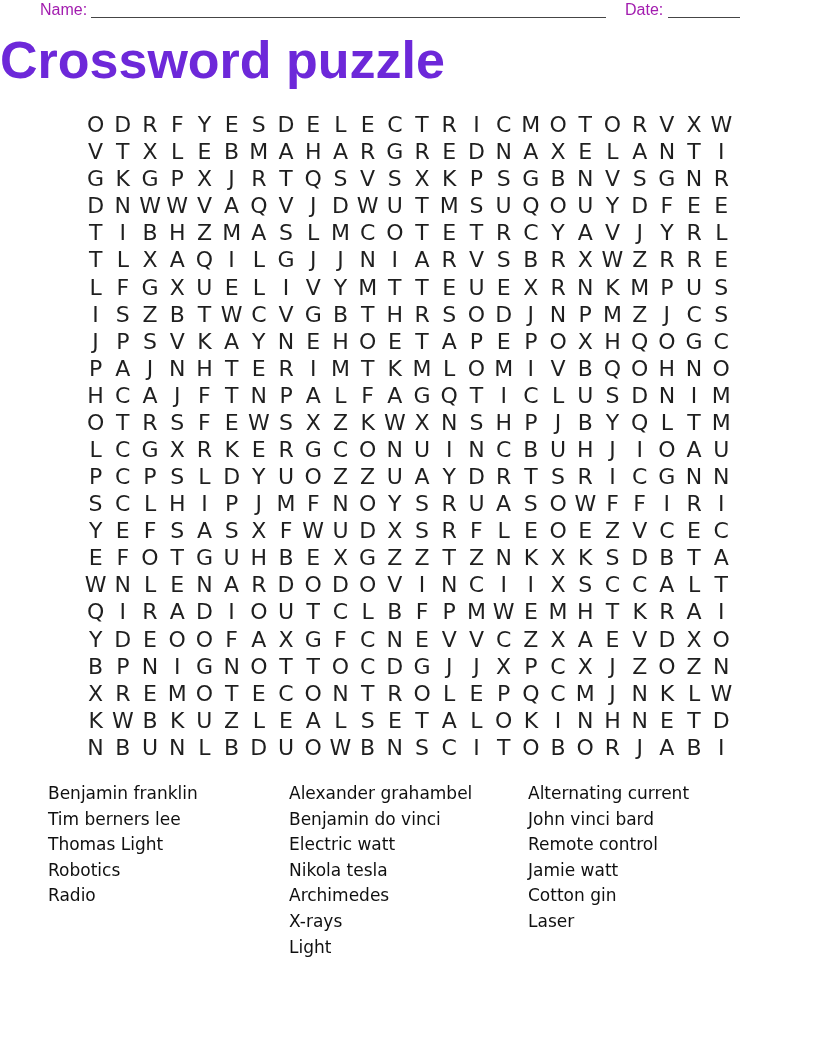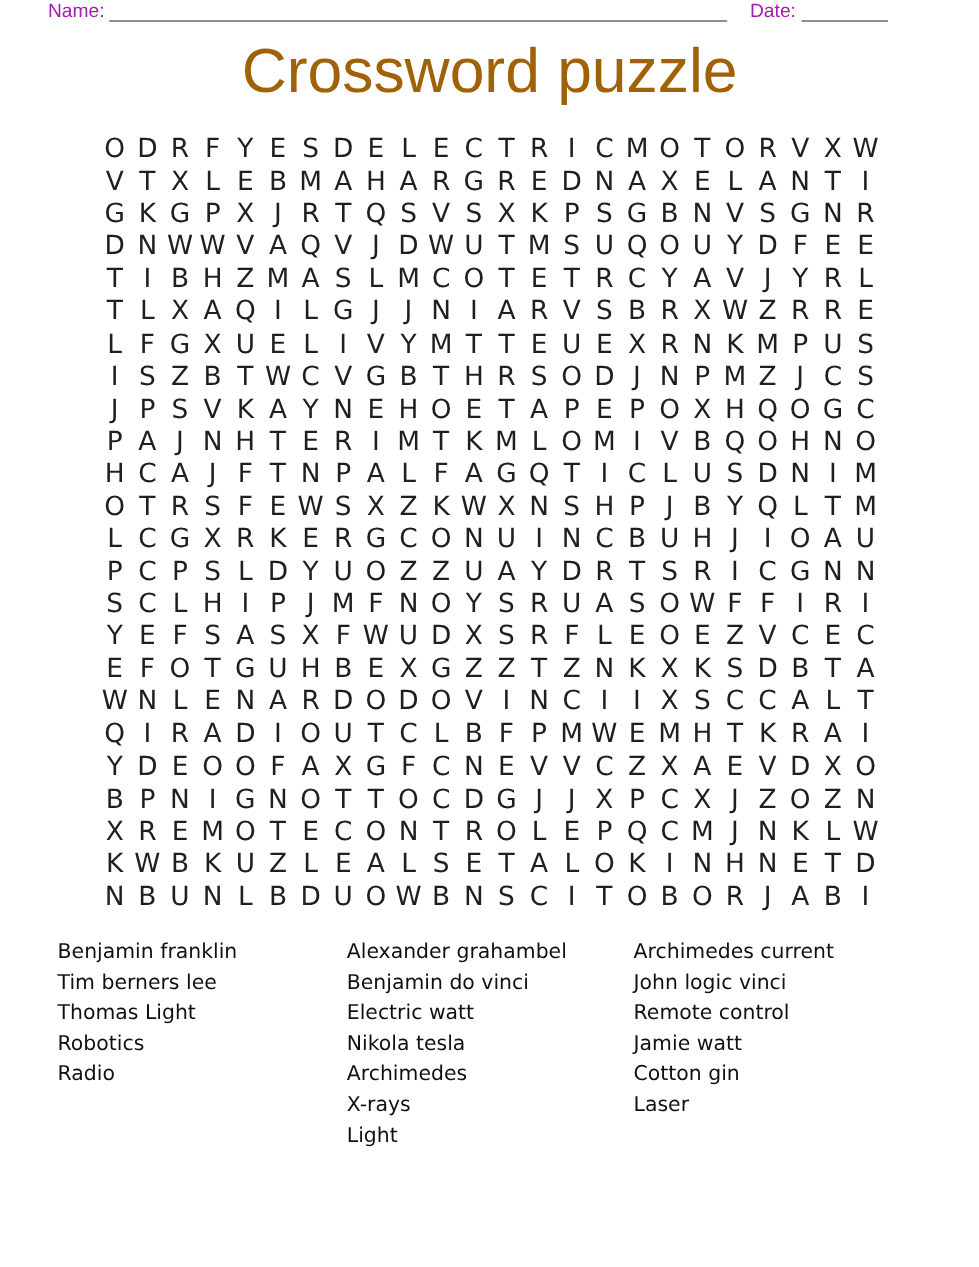--- a/index.html
+++ b/index.html
@@ -24,24 +24,23 @@
   .fill-line {
     position: absolute; top: 0; height: 17px;
     border-bottom: 1.6px solid #454545;
   }
   .line-name { left: 91px;  width: 515px; }
   .line-date { left: 668px; width: 72px;  }
 
   
   .title {
     position: absolute; left: 0; top: 29px; width: 816px;
-    text-align: center;
     font-family: "Liberation Sans", sans-serif;
-    font-size: 52px; line-height: 62px; font-weight: 400;
-    color: #a16207;
+    font-size: 52px; line-height: 62px; font-weight: 700;
+    color: #6d28d9;
     letter-spacing: 0px;
     white-space: nowrap;
   }
 
   
   .grid {
     position: absolute; left: 82px; top: 111px;
     width: 653px; height: 650px;
     display: flex; flex-direction: column;
   }
@@ -717,22 +716,22 @@
     <div class="word-col word-col-2">
         <div class="word-item">Alexander grahambel</div>
         <div class="word-item">Benjamin do vinci</div>
         <div class="word-item">Electric watt</div>
         <div class="word-item">Nikola tesla</div>
         <div class="word-item">Archimedes</div>
         <div class="word-item">X-rays</div>
         <div class="word-item">Light</div>
       </div>
     <div class="word-col word-col-3">
-        <div class="word-item">Archimedes current</div>
-        <div class="word-item">John logic vinci</div>
+        <div class="word-item">Alternating current</div>
+        <div class="word-item">John vinci bard</div>
         <div class="word-item">Remote control</div>
         <div class="word-item">Jamie watt</div>
         <div class="word-item">Cotton gin</div>
         <div class="word-item">Laser</div>
       </div>
   </div>
 
 </div>
 
 </body></html>

